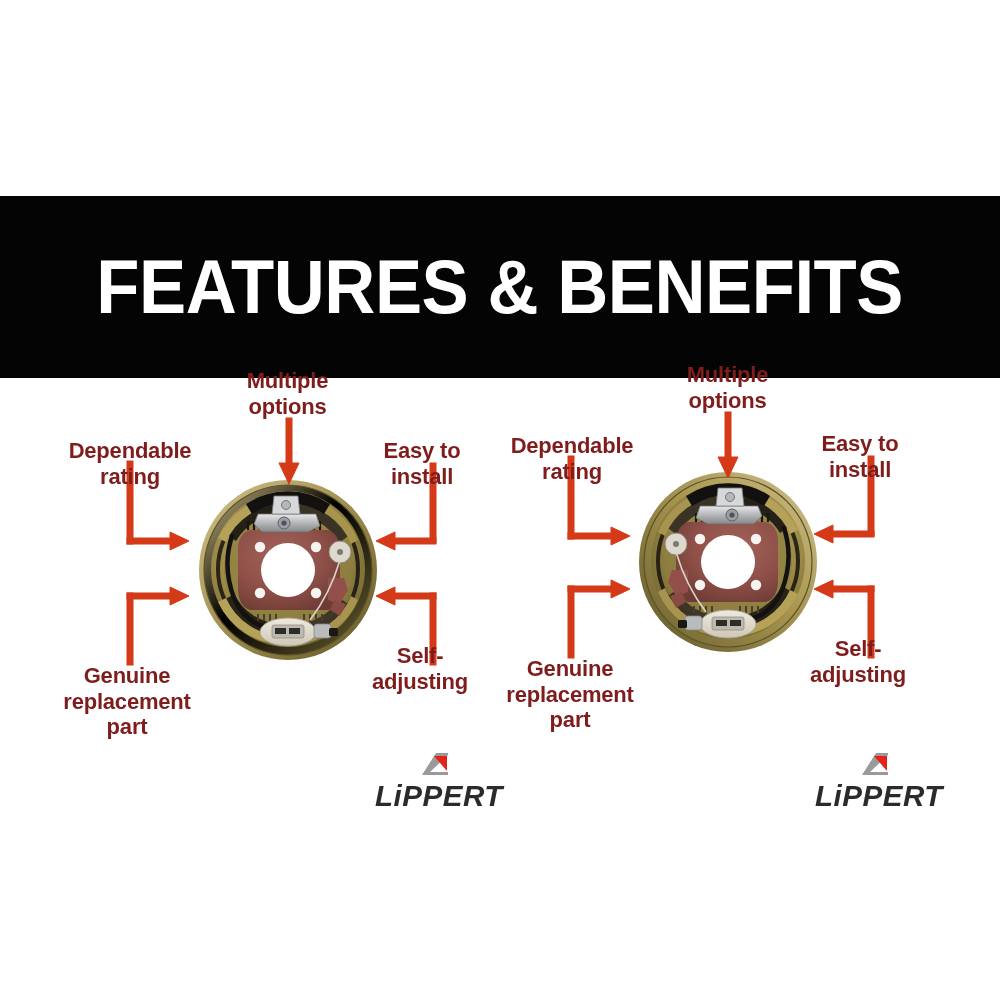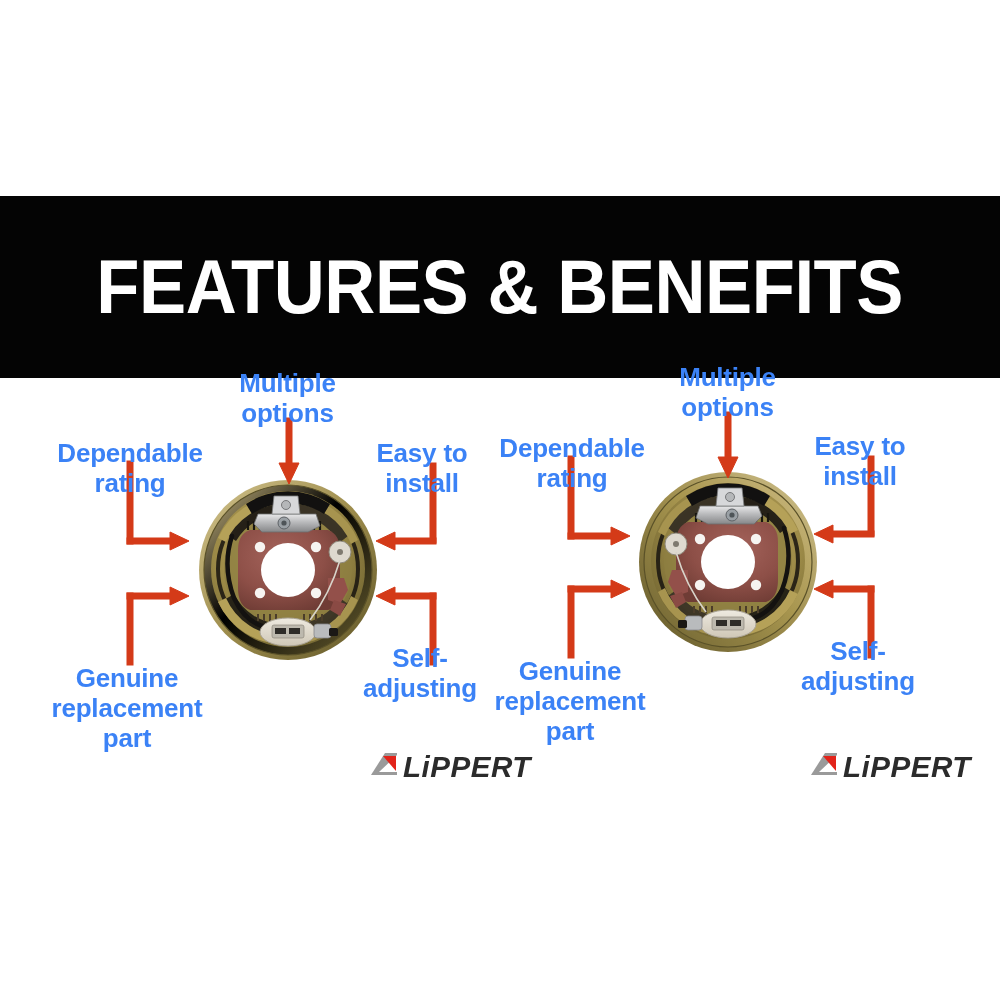--- a/index.html
+++ b/index.html
@@ -52,24 +52,24 @@
     top: 338px;
     width: 500px;
     height: 460px;
   }
   .panel-left  { left: 0; }
   .panel-right { left: 500px; }
 
   
   .callout {
     position: absolute;
-    color: #3b82f6;
+    color: #7f1d1d;
     font-family: "Liberation Sans", sans-serif;
     font-weight: 700;
-    font-size: 26px;
+    font-size: 22px;
     line-height: 1.16;
     letter-spacing: -0.2px;
     white-space: pre-line;
   }
   .callout.c-center { text-align: center; }
 
   
   .arrow-layer {
     position: absolute;
     left: 0; top: 0;
@@ -84,20 +84,21 @@
     height: 190px;
   }
   .brake.mirrored { transform: scaleX(-1); }
 
   
   .logo {
     position: absolute;
     display: flex;
     align-items: center;
     height: 30px;
+    flex-direction: column;
   }
   .logo-word {
     font-family: "Liberation Sans", sans-serif;
     font-weight: 700;
     font-style: italic;
     font-size: 29px;
     letter-spacing: 0.5px;
     color: #2b2b2b;
     line-height: 1;
     margin-left: 5px;

